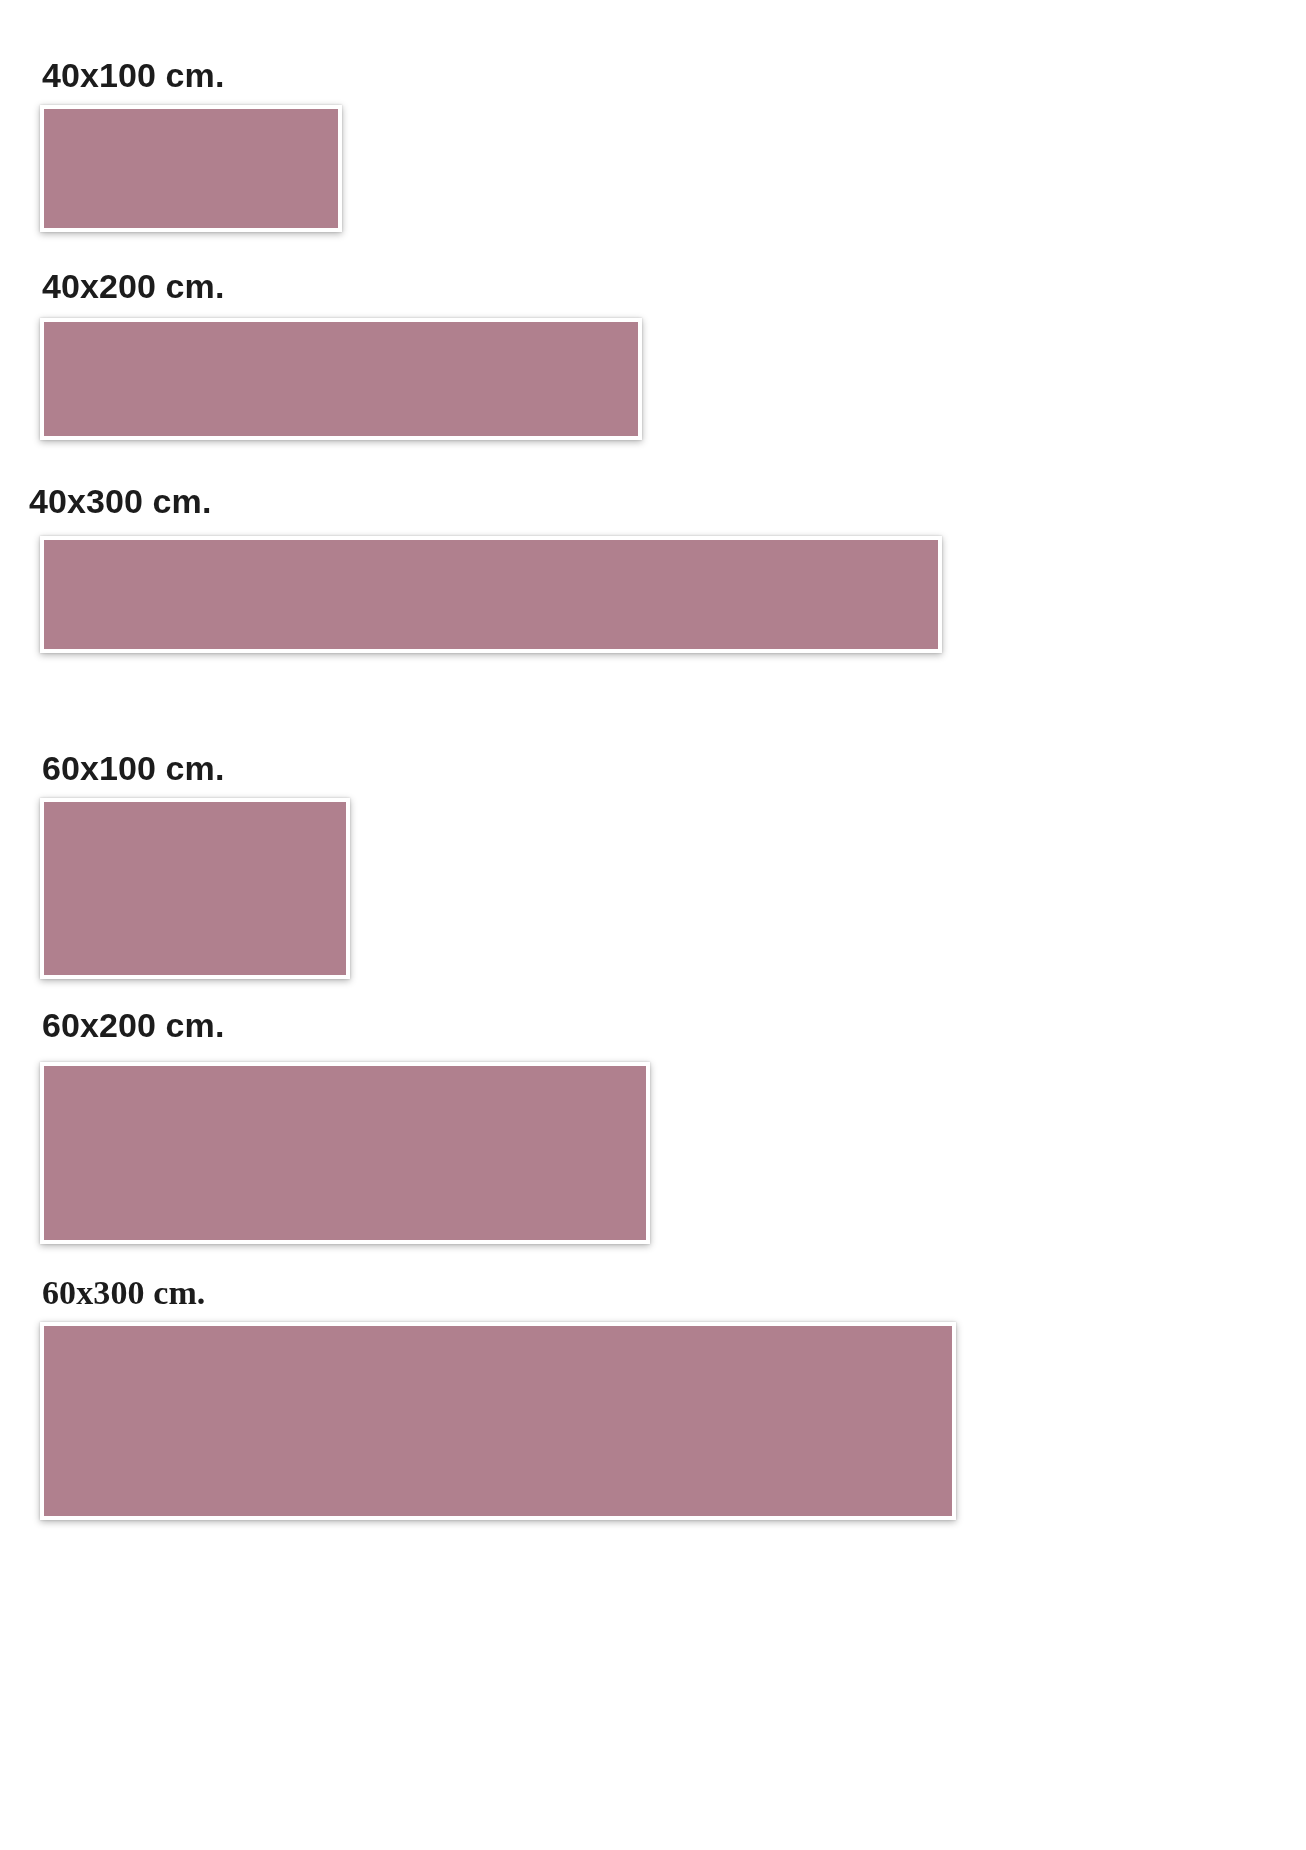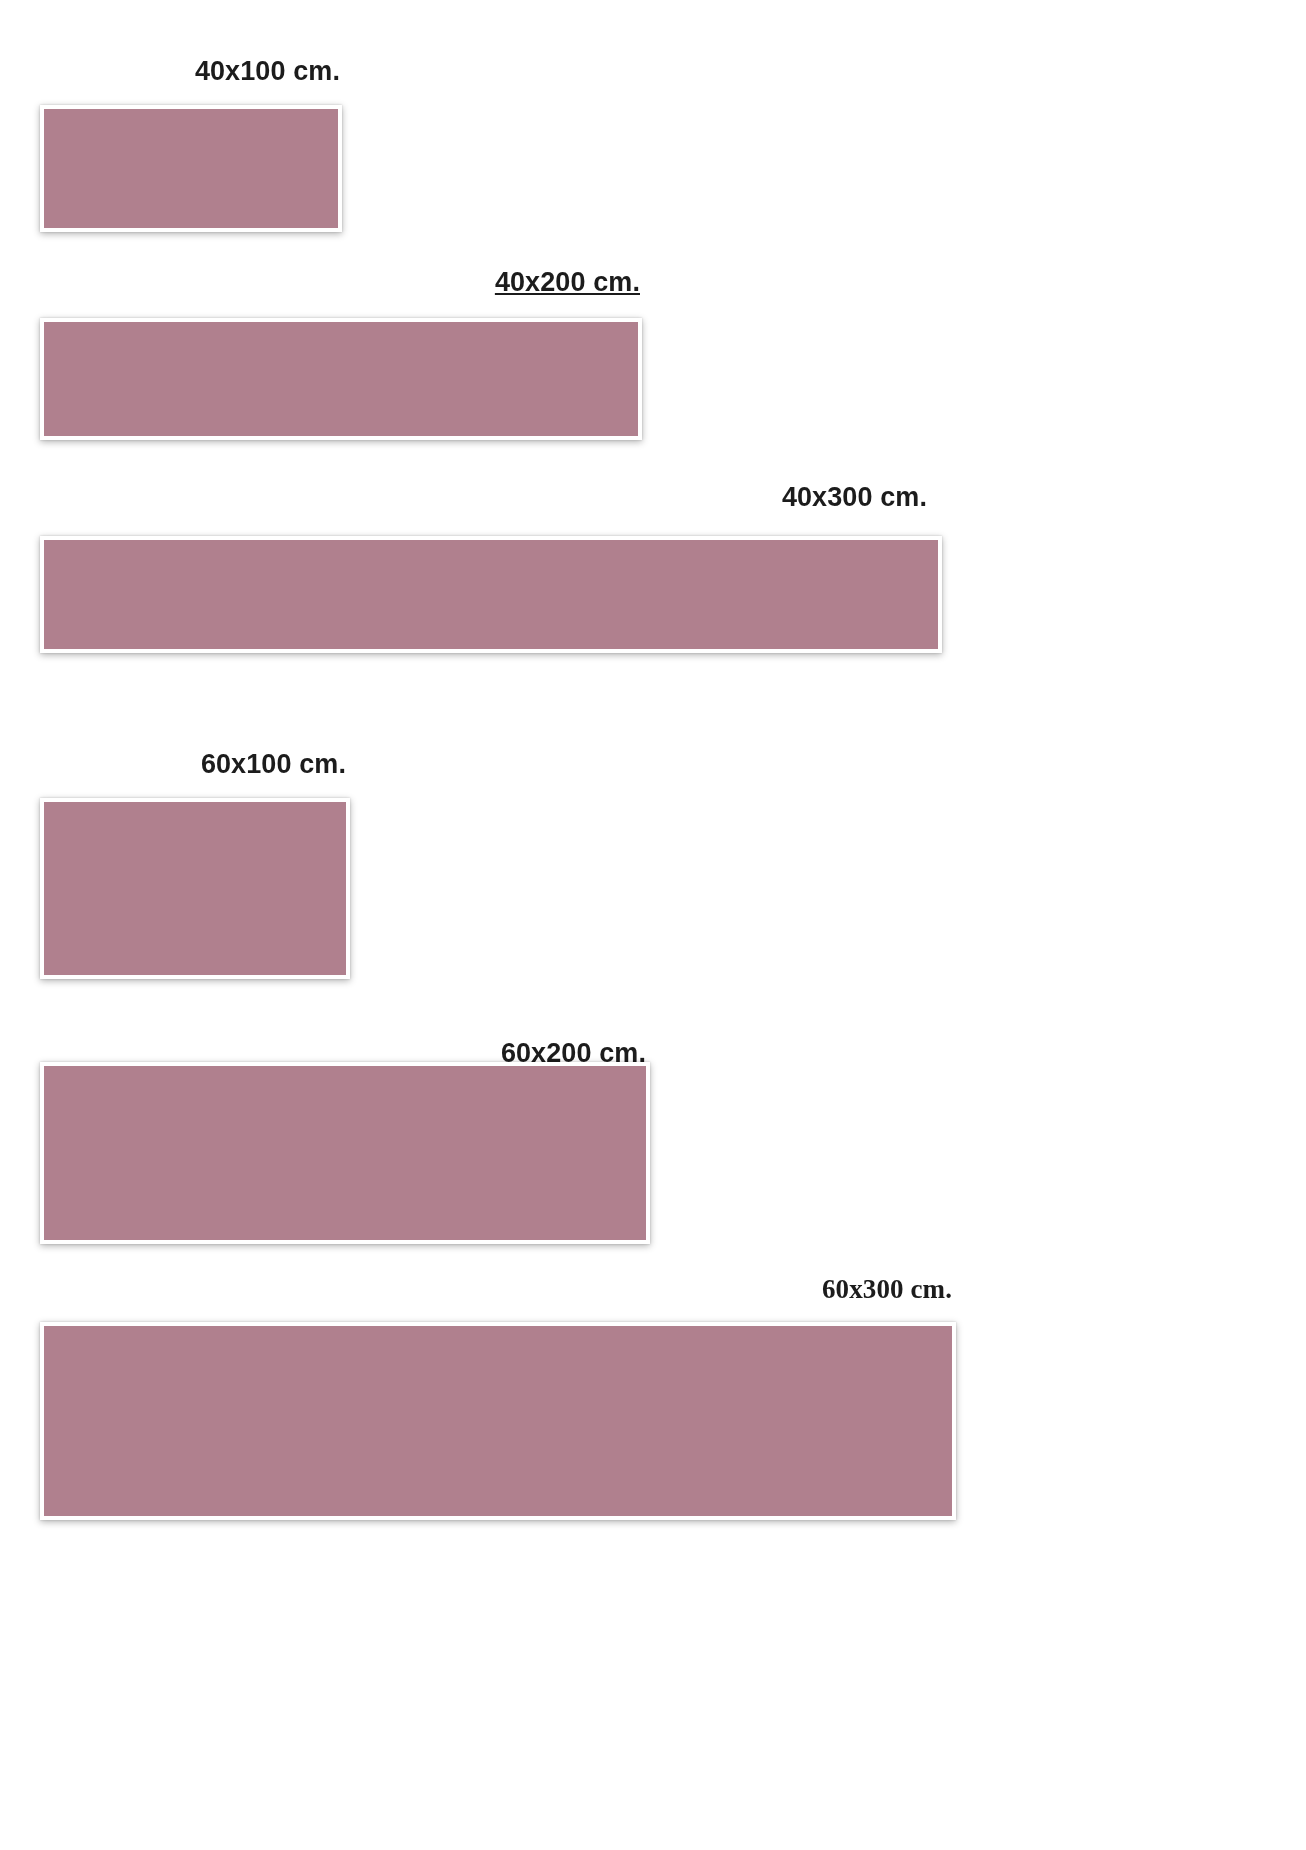--- a/index.html
+++ b/index.html
@@ -19,26 +19,26 @@
     background: #ffffff;
     overflow: hidden;
   }
   .size-block {
     position: absolute;
   }
   .size-label {
     position: absolute;
     font-family: "Liberation Sans", sans-serif;
     font-weight: bold;
-    font-size: 27px;
+    font-size: 34px;
     line-height: 1;
     letter-spacing: 0.1px;
     color: #1c1c1c;
     white-space: nowrap;
-    text-align: right;
+    text-align: left;
   }
   .swatch {
     position: absolute;
     box-sizing: border-box;
     background: #b0808e;
     border: 4px solid #ffffff;
     box-shadow: 0 2px 7px rgba(0,0,0,0.30), 0 0 2px rgba(0,0,0,0.18);
   }
   
   .b1 .swatch { left: 40px;  top: 105px;  width: 302px; height: 127px; }
@@ -47,37 +47,37 @@
   .b2 .swatch { left: 40px;  top: 318px;  width: 602px; height: 122px; }
   .b2 .size-label { left: 42px; top: 269px; width: 598px; }
 
   .b3 .swatch { left: 40px;  top: 536px;  width: 902px; height: 117px; }
   .b3 .size-label { left: 29px; top: 484px; width: 898px; }
 
   .b4 .swatch { left: 40px;  top: 798px;  width: 310px; height: 181px; }
   .b4 .size-label { left: 42px; top: 751px; width: 304px; }
 
   .b5 .swatch { left: 40px;  top: 1062px; width: 610px; height: 182px; }
-  .b5 .size-label { left: 42px; top: 1008px; width: 604px; margin-top: 32px; }
+  .b5 .size-label { left: 42px; top: 1008px; width: 604px; }
 
   .b6 .swatch { left: 40px;  top: 1322px; width: 916px; height: 198px; }
   .b6 .size-label { left: 42px; top: 1276px; width: 910px; }
 </style>
 </head>
 <body>
 
 <div id="page" style="background: rgb(255, 255, 255);">
 
   <div class="size-block b1">
     <div class="size-label" style="color: rgb(28, 28, 28);">40x100 cm.</div>
     <div class="swatch" style="background: rgb(176, 128, 142); border-color: rgb(255, 255, 255);"></div>
   </div>
 
   <div class="size-block b2">
-    <div class="size-label" style="color: rgb(28, 28, 28); text-decoration: underline;">40x200 cm.</div>
+    <div class="size-label" style="color: rgb(28, 28, 28);">40x200 cm.</div>
     <div class="swatch" style="background: rgb(176, 128, 142); border-color: rgb(255, 255, 255);"></div>
   </div>
 
   <div class="size-block b3">
     <div class="size-label" style="color: rgb(28, 28, 28);">40x300 cm.</div>
     <div class="swatch" style="background: rgb(176, 128, 142); border-color: rgb(255, 255, 255);"></div>
   </div>
 
   <div class="size-block b4">
     <div class="size-label" style="color: rgb(28, 28, 28);">60x100 cm.</div>

